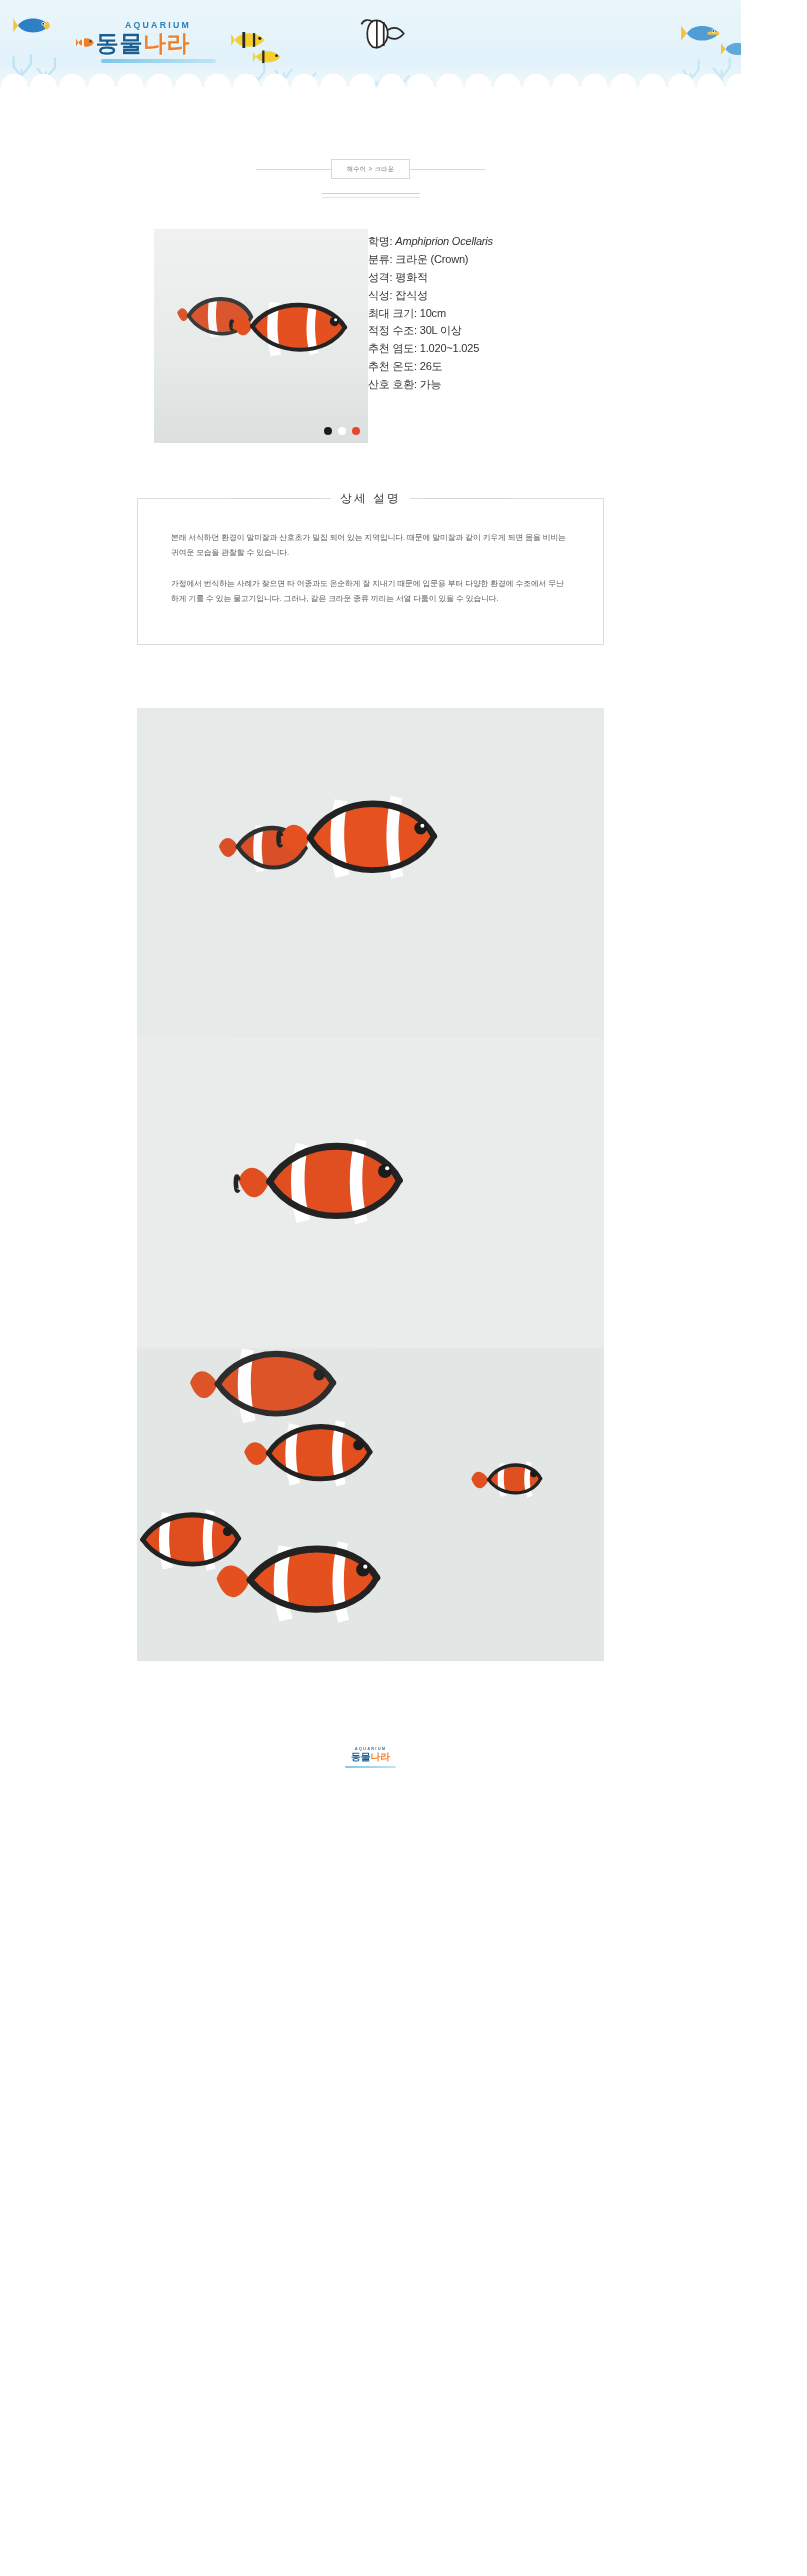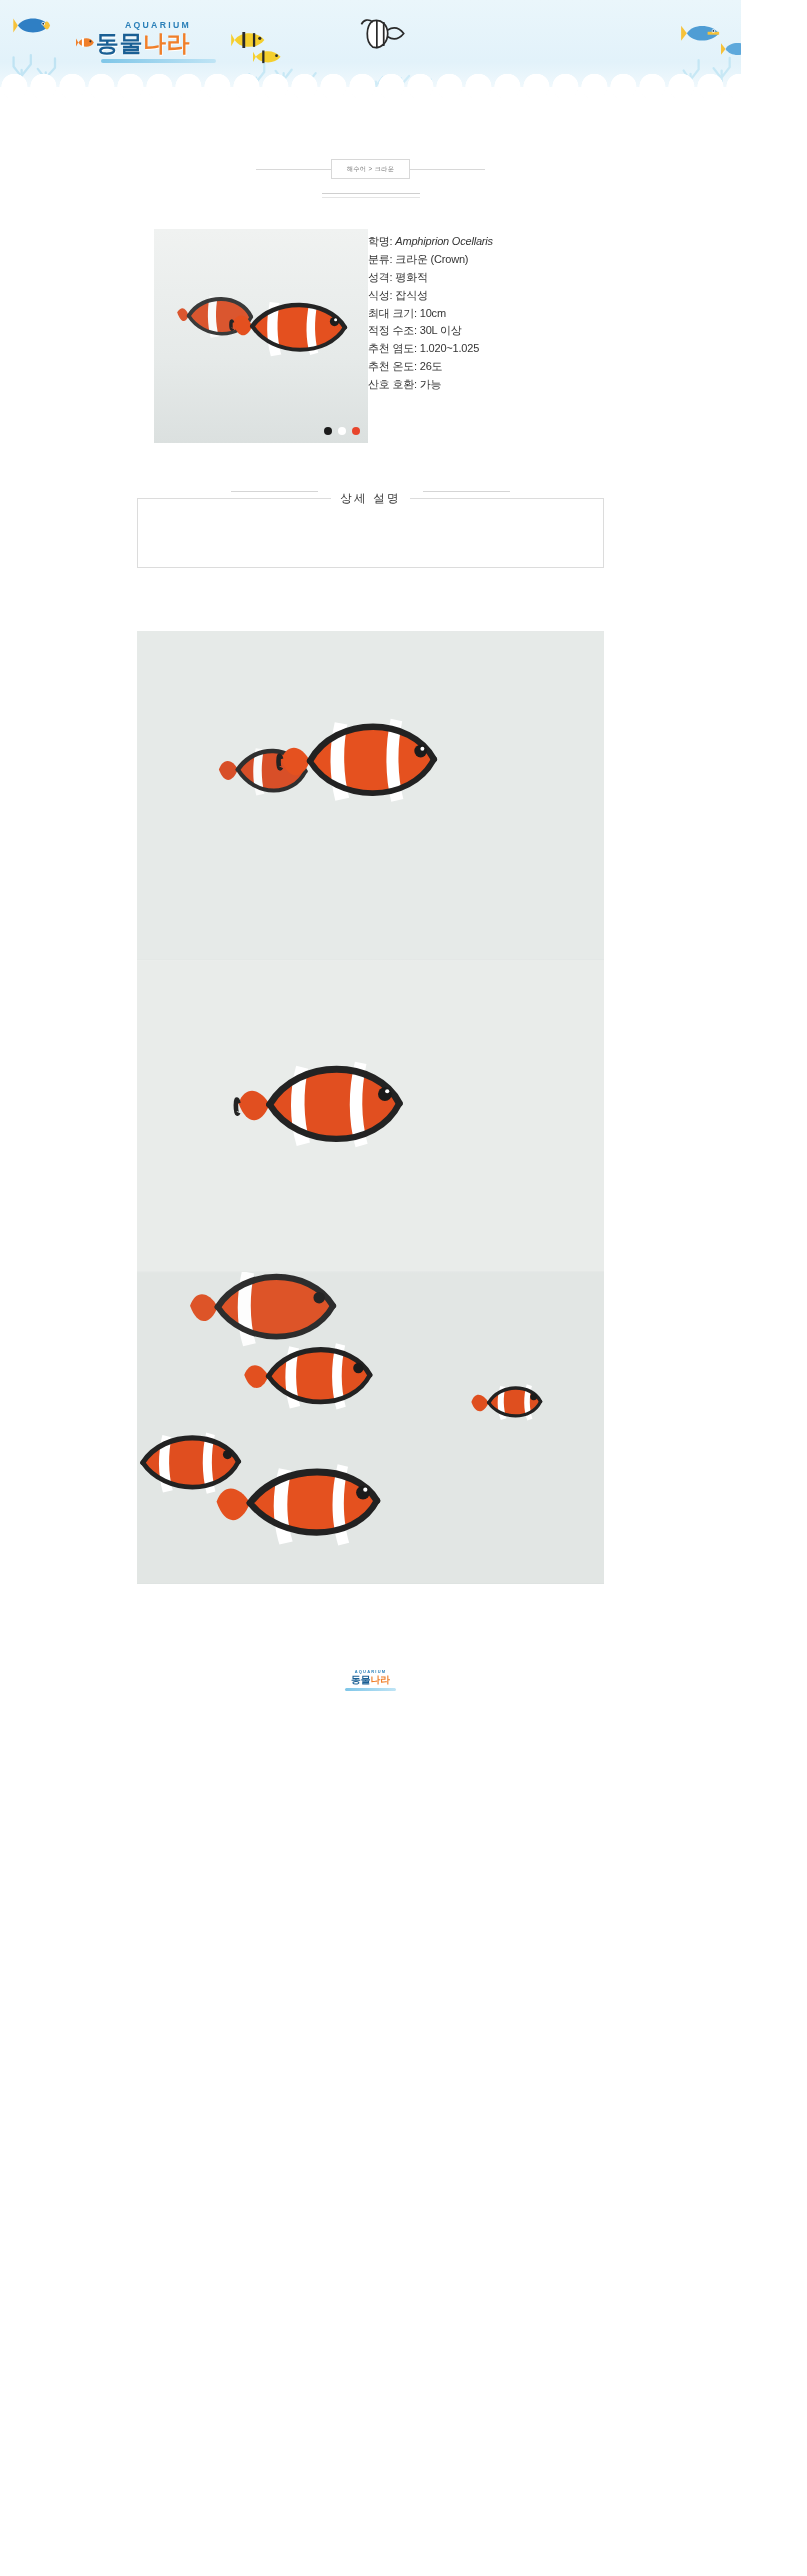--- a/index.html
+++ b/index.html
@@ -209,21 +209,21 @@
     width: 467px;
     border: 0.6px solid #dcdcdc;
     padding: 31px 33px 37px;
     position: relative;
   }
   .desc-head {
     position: absolute;
     top: -8px;
     left: 0; right: 0;
     display: flex;
-    align-items: flex-start;
+    align-items: center;
     justify-content: center;
     gap: 12.7px;
   }
   .desc-head .dh-line { width: 87px; height: 0.6px; background: #d5d5d5; }
   .desc-title {
     background: #ffffff;
     padding: 0 9.2px;
     font-size: 11.5px;
     color: #333333;
     letter-spacing: 2.3px;
@@ -469,20 +469,22 @@
       </div>
     </div>
   </div>
 
   <div class="desc-wrap">
     <div class="desc-head">
       <span class="dh-line"></span>
       <span class="desc-title">상세 설명</span>
       <span class="dh-line"></span>
     </div>
+    <p class="desc-p">본래 서식하던 환경이 말미잘과 산호초가 밀집 되어 있는 지역입니다. 때문에 말미잘과 같이 키우게 되면 몸을 비비는 귀여운 모습을 관찰할 수 있습니다.</p>
+    <p class="desc-p">가정에서 번식하는 사례가 잦으면 타 어종과도 온순하게 잘 지내기 때문에 입문용 부터 다양한 환경에 수조에서 무난하게 기를 수 있는 물고기입니다. 그러나, 같은 크라운 종류 끼리는 서열 다툼이 있을 수 있습니다.</p>
   </div>
 
   <div class="gallery">
 
     <div class="g-img g1">
       <svg width="467" height="329" viewBox="0 0 810 570">
         <rect width="810" height="570" fill="#e6eae8"></rect>
 
         <g opacity="0.95">
           <path d="M175 240 C205 195, 270 198, 292 243 C270 290, 205 290, 175 240 Z" fill="#d8471e"></path>

